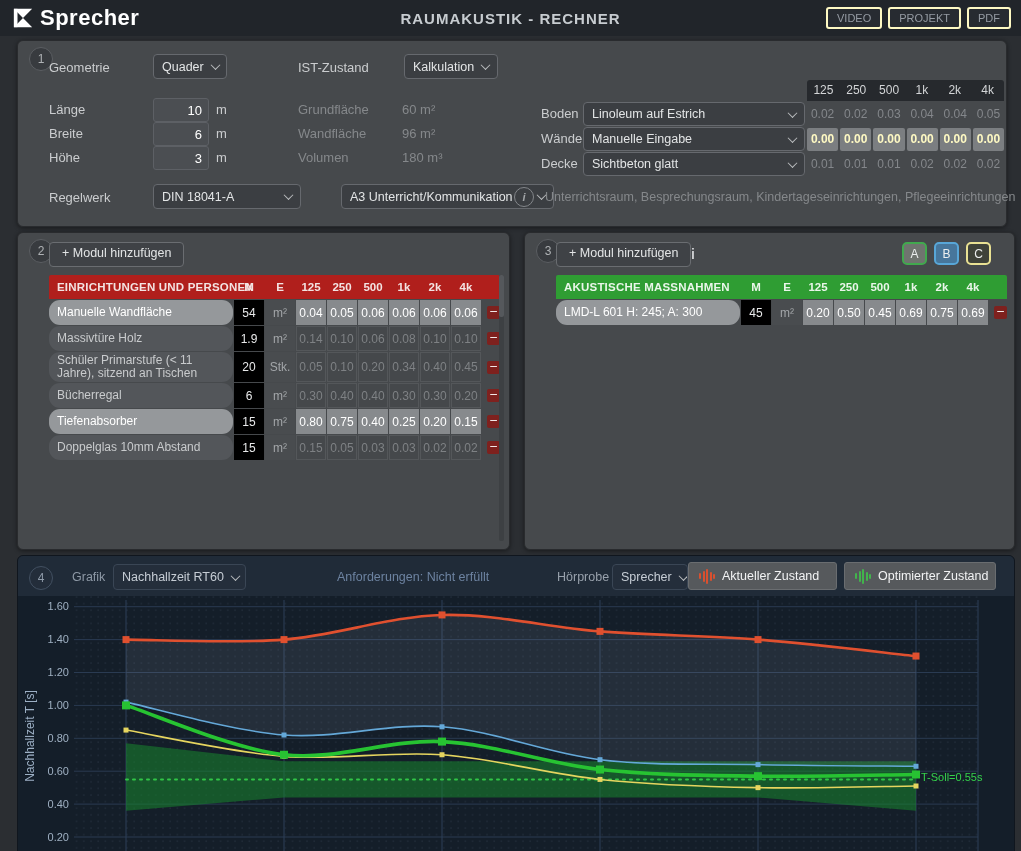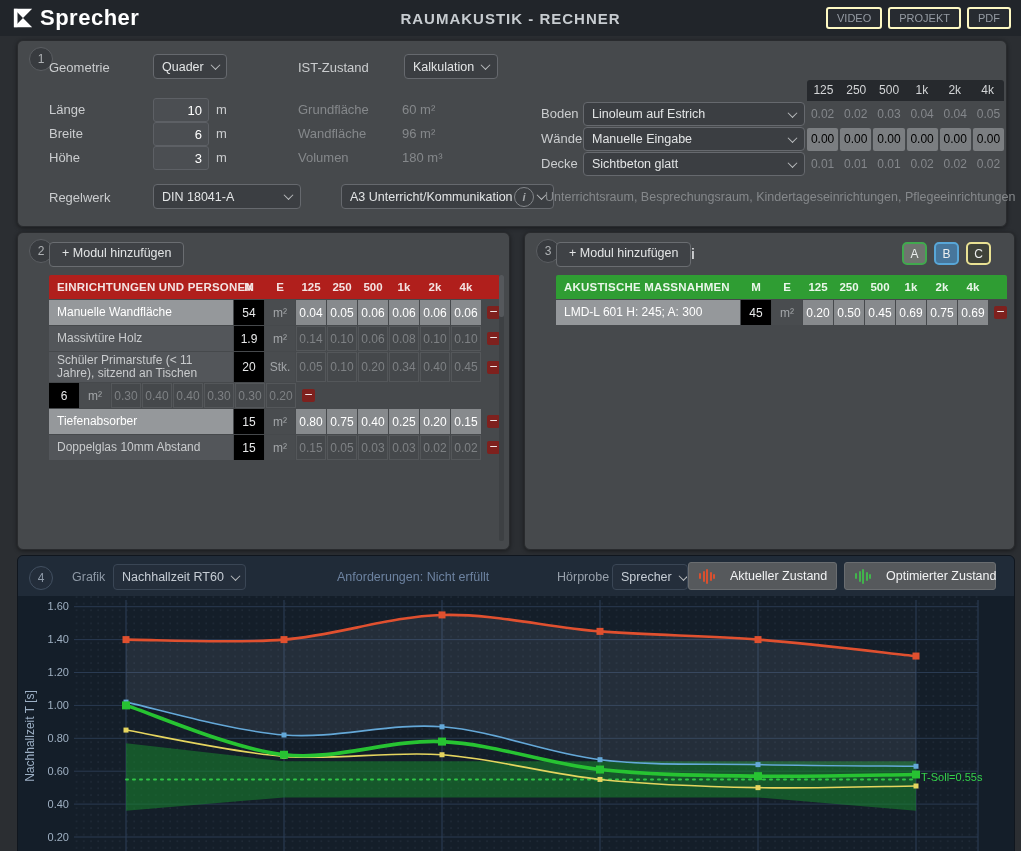--- a/index.html
+++ b/index.html
@@ -31,38 +31,38 @@
   .input{position:absolute;height:24px;width:56px;background:#4b4e52;border:1px solid #5d6065;
          border-radius:3px;color:#fff;font-size:13px;text-align:right;padding:0 6px;
          box-sizing:border-box;font-family:inherit;}
   .infoicon{position:absolute;width:18px;height:18px;border:1px solid #83868a;border-radius:50%;
             color:#a3a6a9;font-size:11px;font-weight:bold;display:flex;align-items:center;
             justify-content:center;font-style:italic;}
   .freqhead{position:absolute;display:flex;background:#26292d;border-radius:3px 3px 0 0;}
   .freqhead span{flex:1;text-align:center;color:#d3d5d7;font-size:12px;line-height:21px;}
   .coeffrow{position:absolute;display:flex;gap:2px;}
   .coeffrow .cc{flex:1;text-align:center;font-size:12px;line-height:22px;margin-top:1px;}
-  .coeffrow .ed{background:#7b7e81;border-radius:2px;color:#000000;}
+  .coeffrow .ed{background:#7b7e81;border-radius:2px;color:#fef9c3;font-weight:bold;}
   .coeffrow .ro{color:#84878b;}
   .addbtn{position:absolute;height:23px;background:#3f4246;border:1px solid #6a6d71;
           border-radius:4px;color:#e3e5e6;font-size:12.5px;padding:0 12px;line-height:21px;
           cursor:pointer;white-space:nowrap;}
   
   .tbl{position:absolute;}
   .thead{display:flex;gap:1px;height:24px;border-radius:2px 2px 0 0;}
   .thead.red{background:#b01f1c;}
   .thead.green{background:#2f9d33;}
   .thead .t{width:184px;color:#f3e3e2;font-size:11.5px;font-weight:bold;letter-spacing:.2px;
             line-height:24px;padding-left:8px;box-sizing:border-box;white-space:nowrap;}
   .thead.green .t{color:#eaf6ea;}
   .thead .c{width:30px;text-align:center;color:#f3e3e2;font-size:11.5px;font-weight:bold;line-height:24px;}
   .thead.green .c{color:#eaf6ea;}
   .trow{display:flex;gap:1px;margin-top:1px;align-items:stretch;}
   .tcell{display:flex;align-items:center;min-height:25px;box-sizing:border-box;font-size:12px;}
-  .nm{width:184px;padding:2px 8px;line-height:13px;background:#53565a;color:#c9cbcd;}
+  .nm{width:184px;padding:2px 8px;line-height:13px;background:#53565a;color:#c9cbcd;border-radius:11px;}
   .nm.hl{background:#95989b;color:#fff;}
   .mc{width:30px;justify-content:center;background:#000000;color:#e8e9ea;}
   .ec{width:30px;justify-content:center;background:#494c4f;color:#a3a6a9;}
   .vc{width:30px;justify-content:center;color:#7e8184;background:#45484b;
       box-shadow:inset 0 0 0 1px #54575a;}
   .vc.hl{background:#878a8d;color:#fff;box-shadow:none;}
   .minus{width:13px;height:13px;align-self:center;margin-left:5px;background:#7e211e;
          border-radius:2px;color:#fff;font-size:12px;line-height:11px;text-align:center;
          cursor:pointer;flex:none;}
   .scrolltrack{position:absolute;width:5px;background:#3d4043;border-radius:2px;}
@@ -72,21 +72,21 @@
            justify-content:center;cursor:pointer;}
   
   .panel4{position:absolute;background:#141e29;border:1px solid #10161e;border-radius:6px 6px 0 0;
           overflow:hidden;}
   .chartbar{position:absolute;left:0;top:0;right:0;height:40px;background:#202b38;}
   .badge.dark{background:#232d3a;border-color:#425061;color:#8f9ba9;}
   .lbl.p4{color:#8e99a6;font-size:12.5px;}
   .select.p4{background:#242e3b;border-color:#3a4655;color:#c6cdd5;}
   .status4{position:absolute;color:#6d83a1;font-size:12.5px;}
   .zbtn{position:absolute;height:28px;background:#56595c;border:1px solid #6a6d70;border-radius:3px;
-        color:#f2f3f4;font-size:12.5px;display:flex;align-items:center;gap:15px;padding:12px 10px;
+        color:#f2f3f4;font-size:12.5px;display:flex;align-items:center;gap:7px;padding:12px 10px;
         box-sizing:border-box;cursor:pointer;white-space:nowrap;}
   .wave{display:flex;align-items:center;gap:1.5px;height:16px;}
   .wave i{display:block;width:2px;border-radius:1px;}
   svg text{font-family:"Liberation Sans",sans-serif;}
 </style>
 </head>
 <body>
 
 <div class="page">
 
@@ -244,20 +244,21 @@
           <div class="tcell ec">Stk.</div>
           <div class="tcell vc">0.05</div>
           <div class="tcell vc">0.10</div>
           <div class="tcell vc">0.20</div>
           <div class="tcell vc">0.34</div>
           <div class="tcell vc">0.40</div>
           <div class="tcell vc">0.45</div>
           <div class="minus">–</div>
         </div>
         <div class="trow">
+          <div class="tcell nm">Bücherregal</div>
           <div class="tcell mc">6</div>
           <div class="tcell ec">m²</div>
           <div class="tcell vc">0.30</div>
           <div class="tcell vc">0.40</div>
           <div class="tcell vc">0.40</div>
           <div class="tcell vc">0.30</div>
           <div class="tcell vc">0.30</div>
           <div class="tcell vc">0.20</div>
           <div class="minus">–</div>
         </div>

